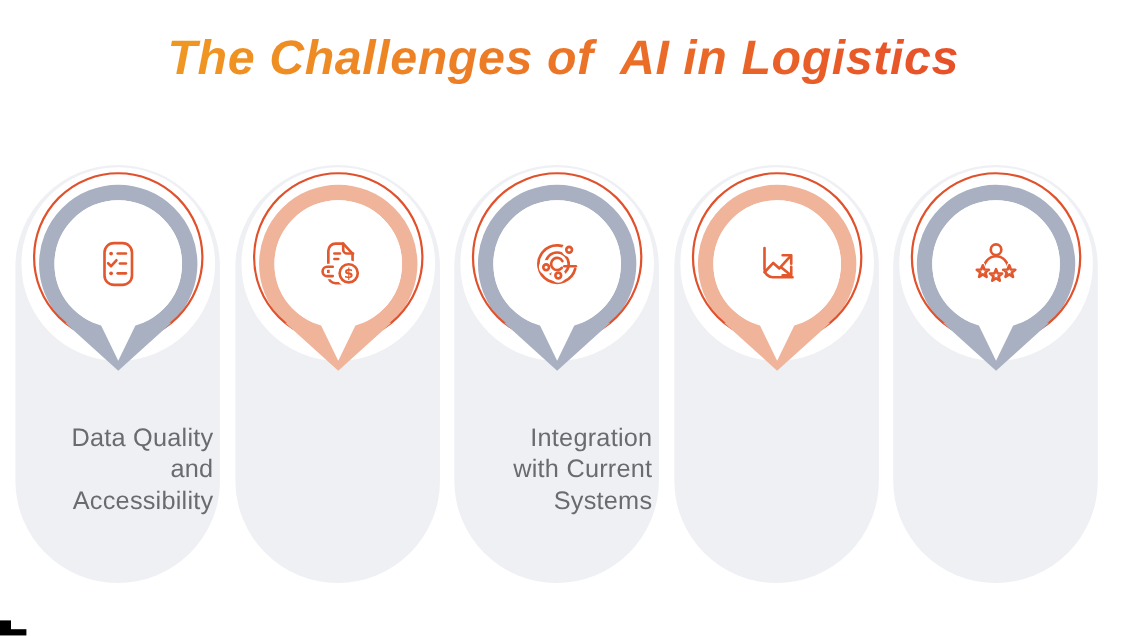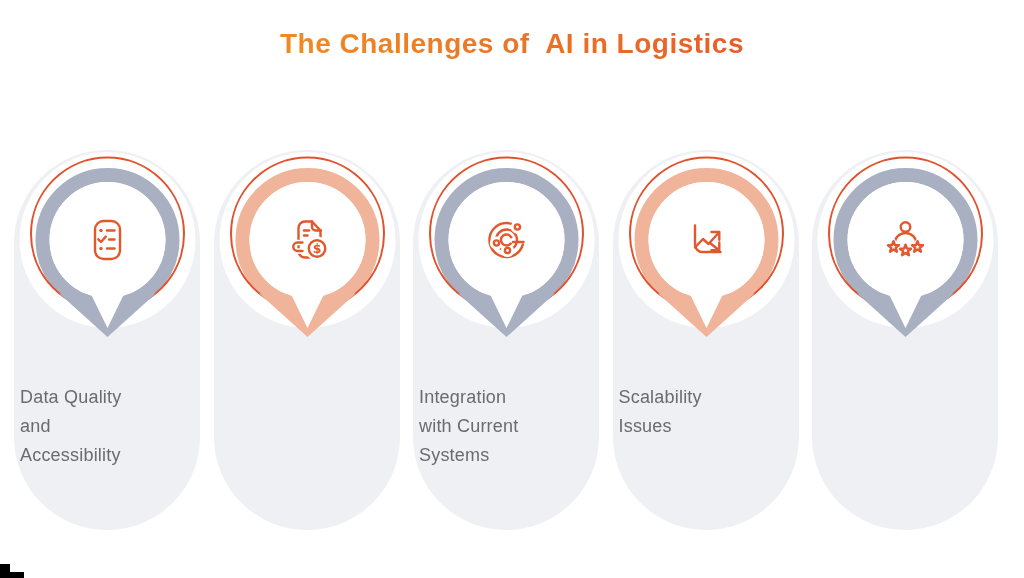--- a/index.html
+++ b/index.html
@@ -1,35 +1,35 @@
 <!DOCTYPE html>
 <html><head>
 <meta charset="utf-8">
 <style>
   html,body{margin:0;padding:0;background:#ffffff;}
   .stage{position:relative;width:1024px;height:578px;background:#ffffff;overflow:hidden;
          font-family:"Liberation Sans", sans-serif;}
   .title{position:absolute;top:28px;left:0;width:1024px;text-align:center;margin:0;
-         font-size:28px;font-weight:700;letter-spacing:0.5px;white-space:pre;
+         font-size:44px;font-weight:700;letter-spacing:0.5px;white-space:pre;
          background:linear-gradient(90deg,#f2a61f 0%,#ec7a26 45%,#e5402a 100%);
-         -webkit-background-clip:text;background-clip:text;color:transparent;}
+         -webkit-background-clip:text;background-clip:text;color:transparent;font-style:italic;}
   .cards{position:absolute;top:150px;left:14px;display:flex;gap:13.5px;}
   .card{position:relative;width:186px;height:380px;border-radius:93px;background:#eef0f4;}
   .card.slate{--ring:#a8b0c2;}
   .card.peach{--ring:#f0b49b;}
   .badge{position:absolute;top:0;left:0;display:block;}
   .thin-circle{stroke:#e0512c;}
   .icon{stroke:#e2572c;fill:none;stroke-width:2.4;stroke-linecap:round;stroke-linejoin:round;}
   .icon .fill{fill:#e2572c;stroke:none;}
   .icon .halo{stroke:#ffffff;fill:#ffffff;}
   .icon .halo-line{stroke:#ffffff;stroke-width:5.5;fill:none;}
   .icon text{font-family:"DejaVu Sans", sans-serif;font-weight:bold;font-size:12.5px;
              fill:#e2572c;stroke:none;text-anchor:middle;}
-  .label{position:absolute;top:233px;left:6px;right:6px;text-align:left;
-         white-space:pre-line;font-size:18px;line-height:29px;color:#6a6b6e;
+  .label{position:absolute;top:233px;left:6px;right:6px;text-align:right;
+         white-space:pre-line;font-size:23px;line-height:29px;color:#6a6b6e;
          letter-spacing:0.2px;}
   .artifact-square{position:absolute;left:0;top:564px;width:10px;height:14px;background:#000;}
   .artifact-bar{position:absolute;left:10px;top:572px;width:14px;height:6px;background:#000;}
 </style>
 </head>
 <body>
 
 <div class="stage">
 
   <h1 class="title">The Challenges of  AI in Logistics</h1>
@@ -120,22 +120,20 @@
         <circle cx="93.5" cy="130" r="21" fill="#ffffff"></circle>
         <circle cx="93.5" cy="90" r="58" fill="#ffffff"></circle>
         <g class="icon" transform="translate(69.5,66)">
           <path d="M12.5,9.5 V28.5 a7.5,7.5 0 0 0 7.5,7.5 H38"></path>
           <path d="M12.5,31.5 L20.5,23 L26,28 L35.5,17.5"></path>
           <path d="M29,16 h7.8 v7.8"></path>
           <path d="M27.5,27 L36,33.8"></path>
           <path d="M36.8,26.5 v7.8 h-7.8"></path>
         </g>
       </svg>
-      <div class="label">Scalability
-Issues</div>
     </div>
 
     <div class="card slate">
       <svg class="badge" width="187" height="200" viewBox="0 0 187 200" aria-hidden="true">
         <circle cx="93.5" cy="90" r="88" fill="#ffffff"></circle>
         <circle cx="93.5" cy="90" r="65" fill="none" stroke="var(--ring)" stroke-width="14"></circle>
         <circle class="thin-circle" cx="93.5" cy="84" r="76.5" fill="none" stroke-width="2"></circle>
         <path d="M45.2,143.4 L93.5,187 L141.8,143.4 Z" fill="var(--ring)"></path>
         <path d="M74.6,139.2 L93.5,178 L112.4,139.2 Z" fill="#ffffff"></path>
         <circle cx="93.5" cy="130" r="21" fill="#ffffff"></circle>

